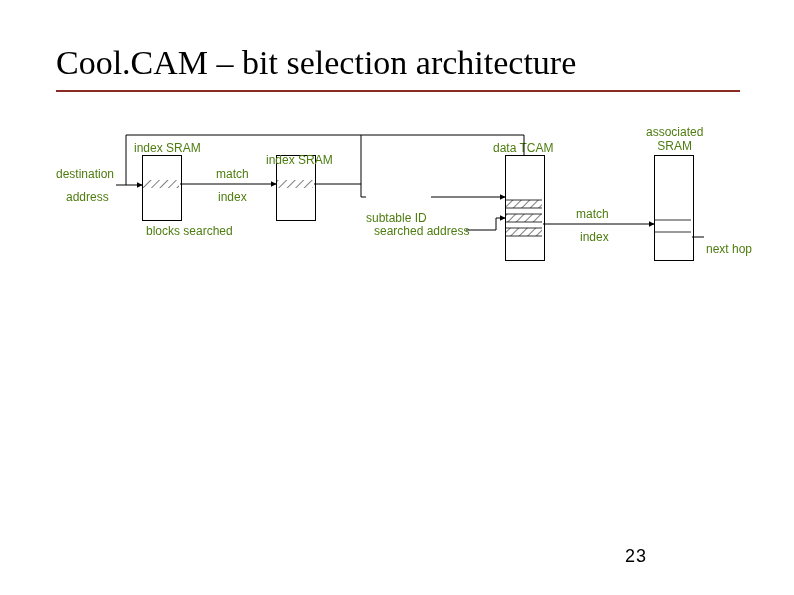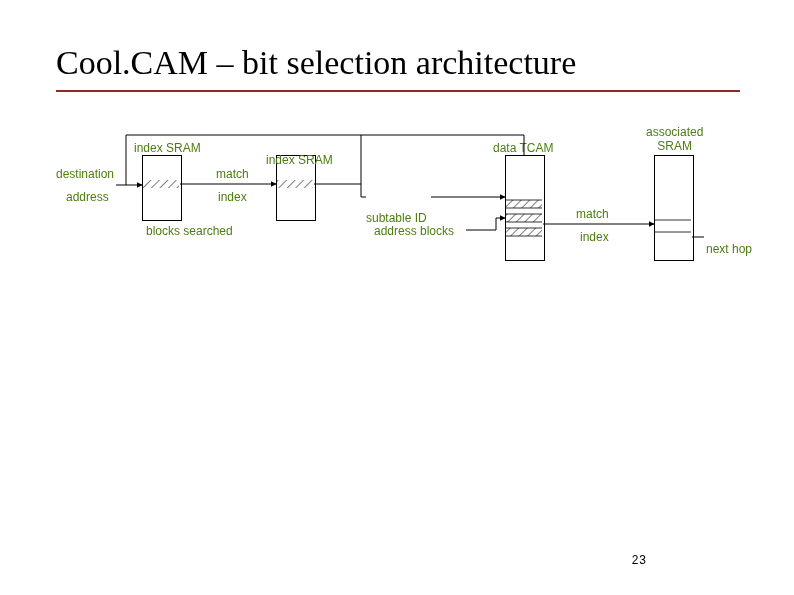--- a/index.html
+++ b/index.html
@@ -29,21 +29,21 @@
     top: 90px;
     width: 684px;
     height: 0;
     border-bottom: 2px solid #8a2b23;
   }
   .page-num {
     position: absolute;
     right: 50px;
     bottom: 28px;
     font-family: Arial, Helvetica, sans-serif;
-    font-size: 12px;
+    font-size: 18px;
     letter-spacing: 1px;
   }
 
   
   .diagram {
     position: absolute;
     left: 66px;
     top: 120px;
     width: 700px;
     height: 200px;
@@ -103,21 +103,21 @@
     <span class="lbl" style="left:580px; top:5px; white-space: pre-line; text-align:center;"><span>associated
 SRAM</span></span>
 
     <span class="lbl" style="left:150px; top:47px;">match</span>
     <span class="lbl" style="left:152px; top:70px;">index</span>
 
     <span class="lbl" style="left:80px; top:104px;">blocks searched</span>
 
     <span class="lbl" style="left:300px; top:70px;margin-top:21px;">subtable ID</span>
 
-    <span class="lbl" style="left:308px; top:104px;">address blocks</span>
+    <span class="lbl" style="left:308px; top:104px;">searched address</span>
 
     <span class="lbl" style="left:510px; top:87px;">match</span>
     <span class="lbl" style="left:514px; top:110px;">index</span>
 
     <span class="lbl" style="left:640px; top:110px;margin-top:12px;">next hop</span>
 
     <svg class="svg-layer" viewBox="0 0 700 200">
       <defs>
         <pattern id="hatch" patternUnits="userSpaceOnUse" width="6" height="6" patternTransform="rotate(45)">
           <line x1="0" y1="0" x2="0" y2="6" stroke="#000" stroke-width="1"></line>

